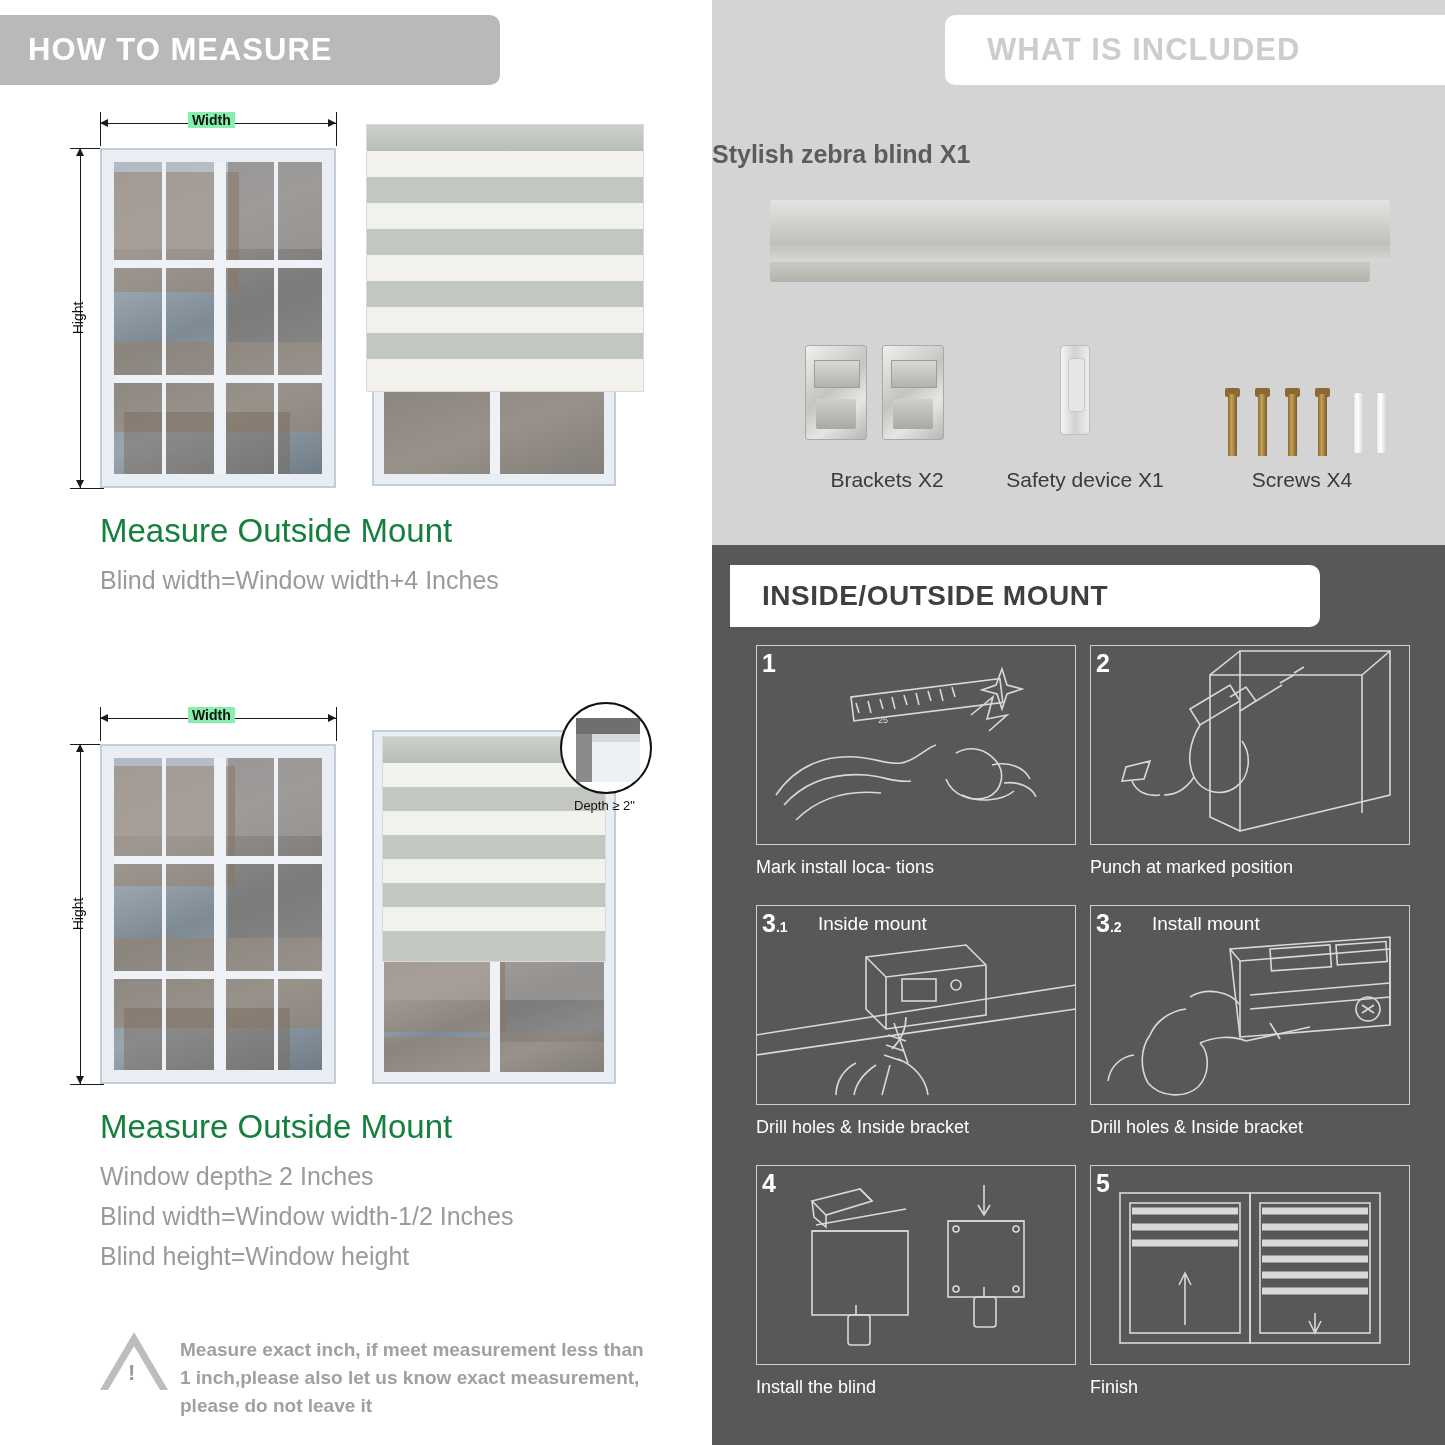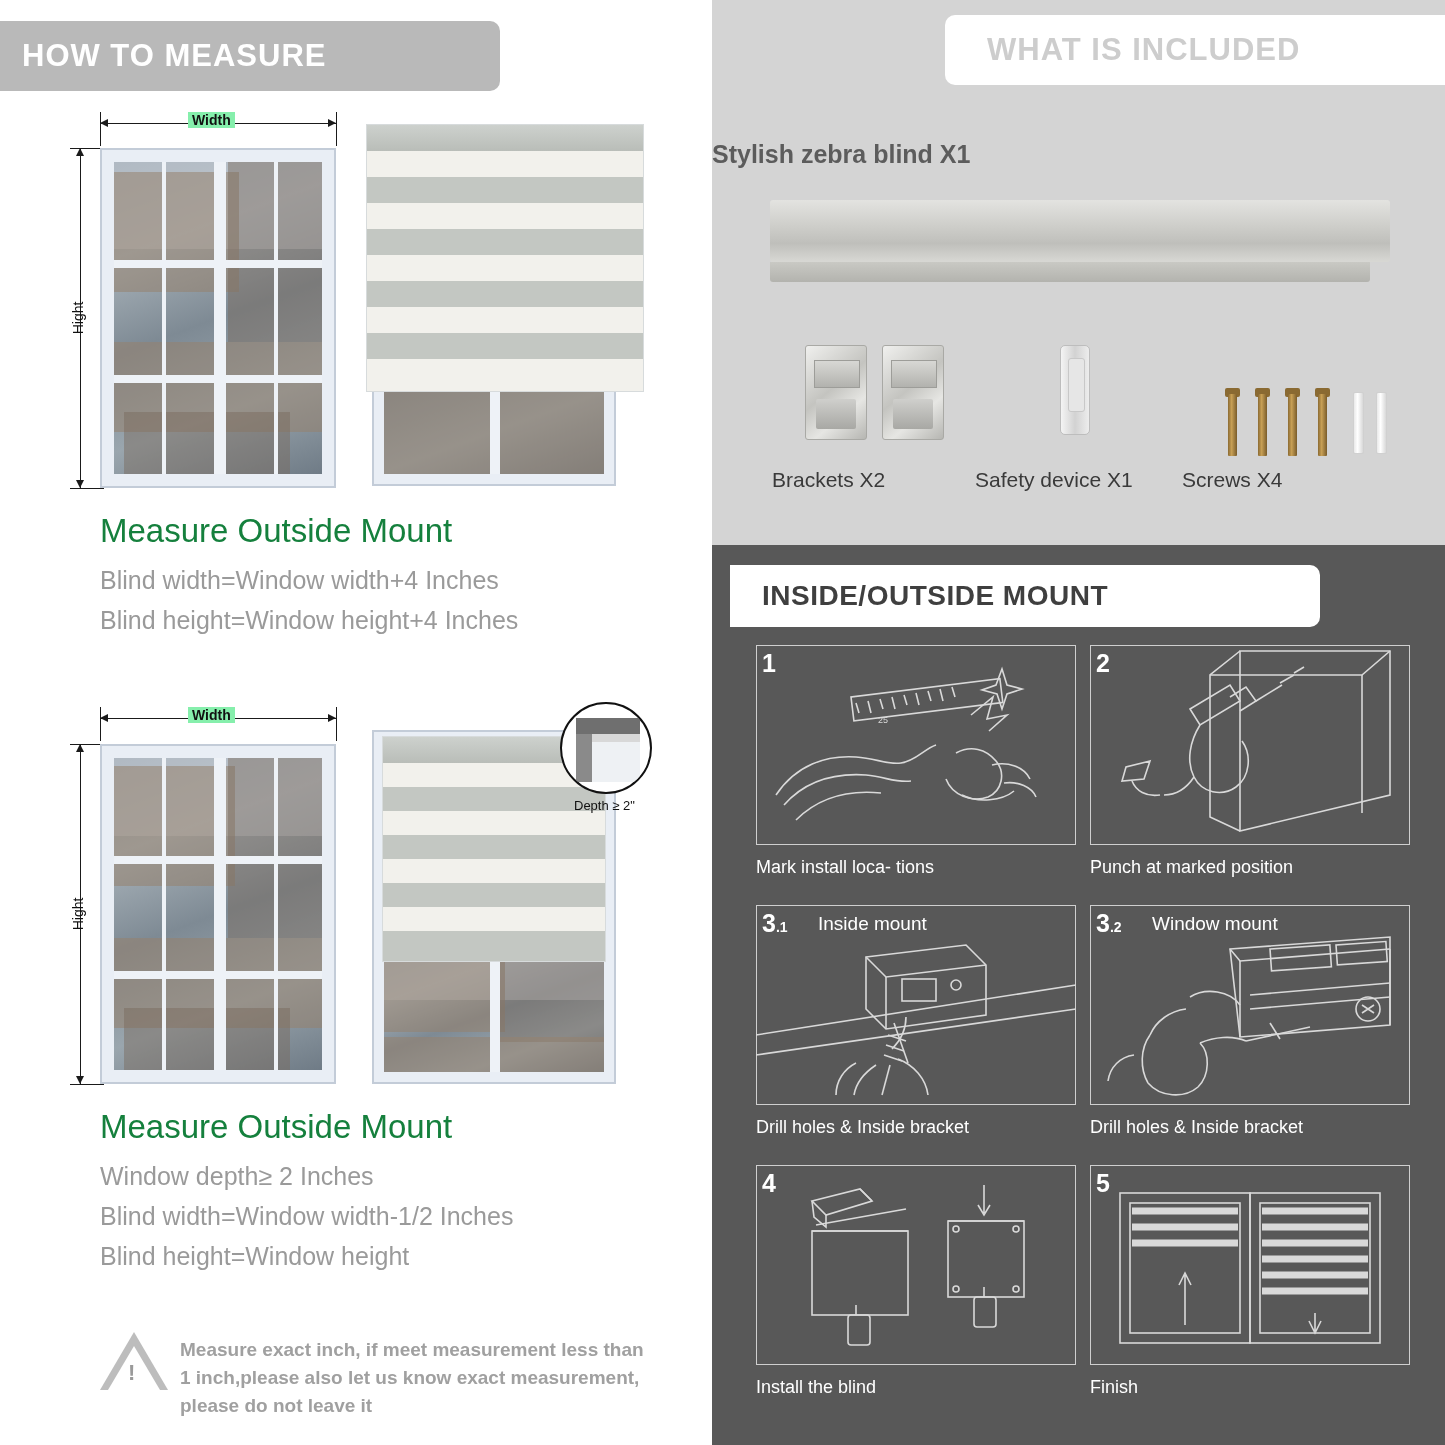--- a/index.html
+++ b/index.html
@@ -18,21 +18,21 @@
     background:#ffffff;
   }
   .banner {
     position:absolute;
     background:#b9b9b9;
     color:#ffffff;
     font-size:31px; font-weight:bold; letter-spacing:1px;
     display:flex; align-items:center;
     border-radius:0 10px 10px 0;
   }
-  .banner-measure { left:0; top:21px; width:500px; height:70px; padding-left:22px; }
+  .banner-measure { left:0; top:15px; width:500px; height:70px; padding-left:28px; }
 
   .measure-block { position:absolute; }
 
   
   .dim-line-h {
     position:absolute; height:1px; background:#1a1a1a;
   }
   .dim-line-v {
     position:absolute; width:1px; background:#1a1a1a;
   }
@@ -140,21 +140,21 @@
     position:absolute; left:58px; top:200px; width:620px; height:62px;
     background:linear-gradient(180deg,#e3e3e0 0%,#cfcfcb 40%,#bfbfbb 70%,#d8d8d4 100%);
     border-radius:3px;
   }
   .headrail-lip {
     position:absolute; left:58px; top:262px; width:600px; height:20px;
     background:linear-gradient(180deg,#c9c9c4,#b3b3ae);
     border-radius:0 0 3px 3px;
   }
   .part-label {
-    position:absolute; font-size:21px; color:#3a3a3a; 
+    position:absolute; font-size:21px; color:#3a3a3a; text-align:center;
   }
   .bracket {
     position:absolute; width:62px; height:95px;
     background:linear-gradient(140deg,#f0f0ee,#c4c4c0 45%,#e6e6e3 70%,#b6b6b2);
     border:1px solid #a9a9a5; border-radius:3px;
   }
   .bracket:after{
     content:""; position:absolute; left:8px; top:14px; width:44px; height:26px;
     background:linear-gradient(180deg,#d8d8d5,#b2b2ae); border:1px solid #9d9d99;
   }
@@ -271,21 +271,20 @@
         <div class="stripe-dark" style="top:104px;height:26px;"></div>
         <div class="stripe-light" style="top:130px;height:26px;"></div>
         <div class="stripe-dark" style="top:156px;height:26px;"></div>
         <div class="stripe-light" style="top:182px;height:26px;"></div>
         <div class="stripe-dark" style="top:208px;height:26px;"></div>
         <div class="stripe-light" style="top:234px;height:34px;"></div>
       </div>
 
       <div class="section-title" style="left:100px;top:512px;">Measure Outside Mount</div>
       <div class="section-line" style="left:100px;top:566px;">Blind width=Window width+4 Inches</div>
-      <div class="section-line" style="left:100px;top:606px;">Blind height=Window height+4 Inches</div>
     </div>
 
     <div class="measure-block" style="left:0;top:596px;width:712px;height:700px;">
 
       <div class="dim-line-h" style="left:100px;top:122px;width:236px;"></div>
       <div class="arrow-l" style="left:100px;top:118px;"></div>
       <div class="arrow-r" style="left:328px;top:118px;"></div>
       <div class="dim-tick-v" style="left:100px;top:111px;height:34px;"></div>
       <div class="dim-tick-v" style="left:336px;top:111px;height:34px;"></div>
       <div class="dim-label" style="left:188px;top:111px;">Width</div>
@@ -459,21 +458,21 @@
           <path d="M134,160 l-8,30"></path>
           <path d="M142,154 C158,160 170,174 172,190"></path>
         </g>
       </svg>
       <div class="step-caption" style="left:0;top:212px;">Drill holes &amp;  Inside bracket</div>
     </div>
 
     <div class="step-cell" style="left:378px;top:360px;width:320px;height:250px;">
       <div class="step-box" style="width:320px;height:200px;"></div>
       <div class="step-num"><span>3</span><small>.2</small></div>
-      <div class="step-inline-label" style="left:62px;">Window mount</div>
+      <div class="step-inline-label" style="left:62px;">Install mount</div>
       <svg class="sk" width="320" height="200" viewBox="0 0 320 200" style="left:0;top:0;">
         <g stroke="#d9d9d9" stroke-width="1.6" fill="none">
           <path d="M140,44 L300,32 L300,120 L150,132 Z"></path>
           <path d="M140,44 L150,56 L300,44"></path>
           <path d="M150,56 L150,132"></path>
           <path d="M300,44 L300,120"></path>
           <rect x="180" y="44" width="60" height="22" transform="rotate(-4 180 44)"></rect>
           <rect x="246" y="40" width="50" height="20" transform="rotate(-4 246 40)"></rect>
           <path d="M160,90 L300,78"></path>
           <path d="M160,104 L300,92"></path>

